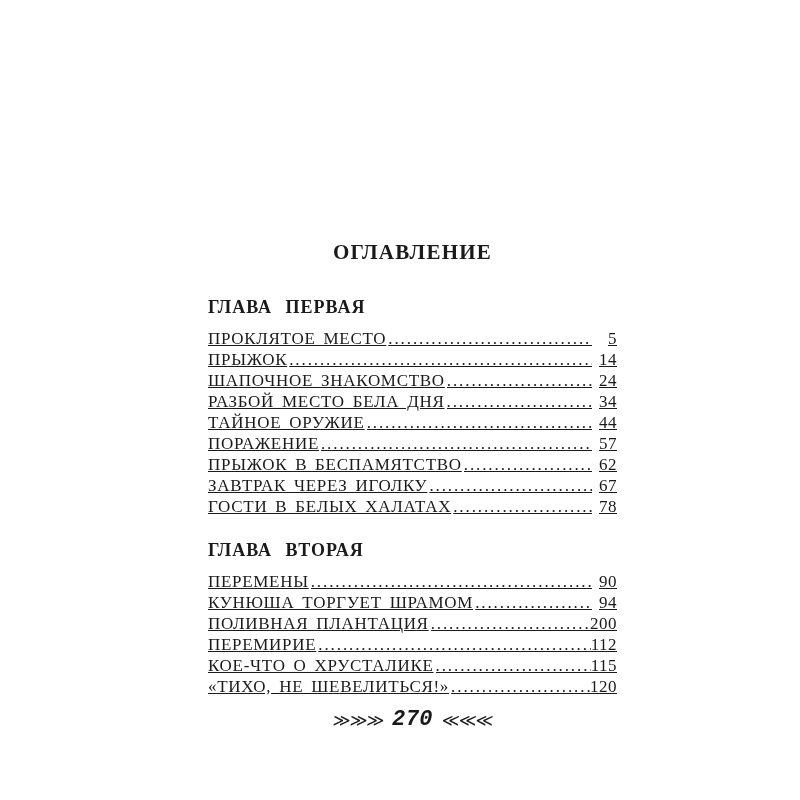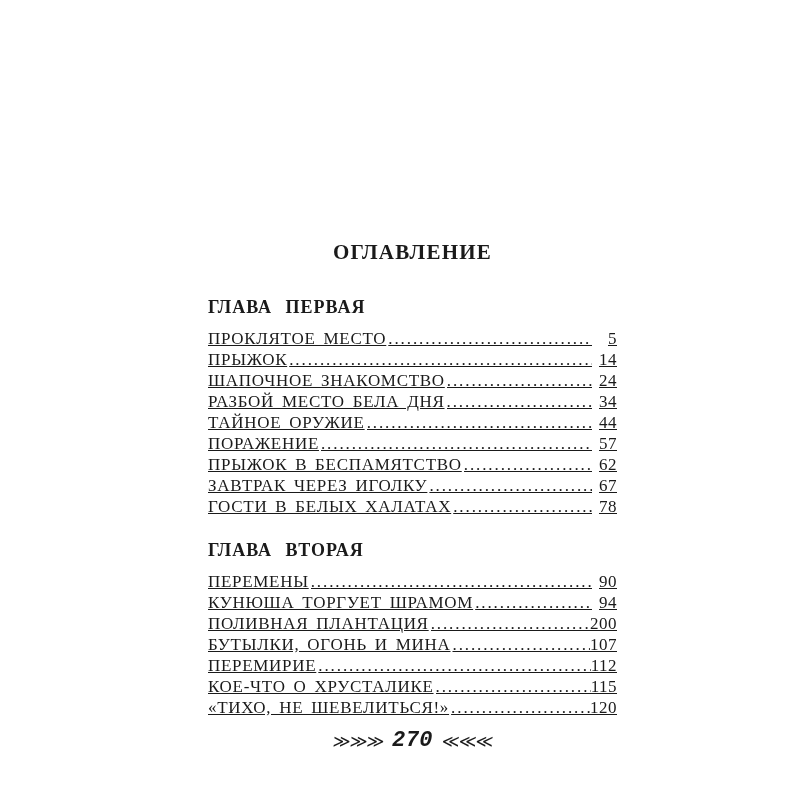--- a/index.html
+++ b/index.html
@@ -167,25 +167,20 @@
             <span class="entry-title">КУНЮША ТОРГУЕТ ШРАМОМ</span>
             <span class="dots"></span>
             <span class="entry-page">94</span>
           </div>
           <div class="entry">
             <span class="entry-title">ПОЛИВНАЯ ПЛАНТАЦИЯ</span>
             <span class="dots"></span>
             <span class="entry-page">200</span>
           </div>
           <div class="entry">
-            <span class="entry-title">БУТЫЛКИ, ОГОНЬ И МИНА</span>
-            <span class="dots"></span>
-            <span class="entry-page">107</span>
-          </div>
-          <div class="entry">
             <span class="entry-title">ПЕРЕМИРИЕ</span>
             <span class="dots"></span>
             <span class="entry-page">112</span>
           </div>
           <div class="entry">
             <span class="entry-title">КОЕ-ЧТО О ХРУСТАЛИКЕ</span>
             <span class="dots"></span>
             <span class="entry-page">115</span>
           </div>
           <div class="entry">

